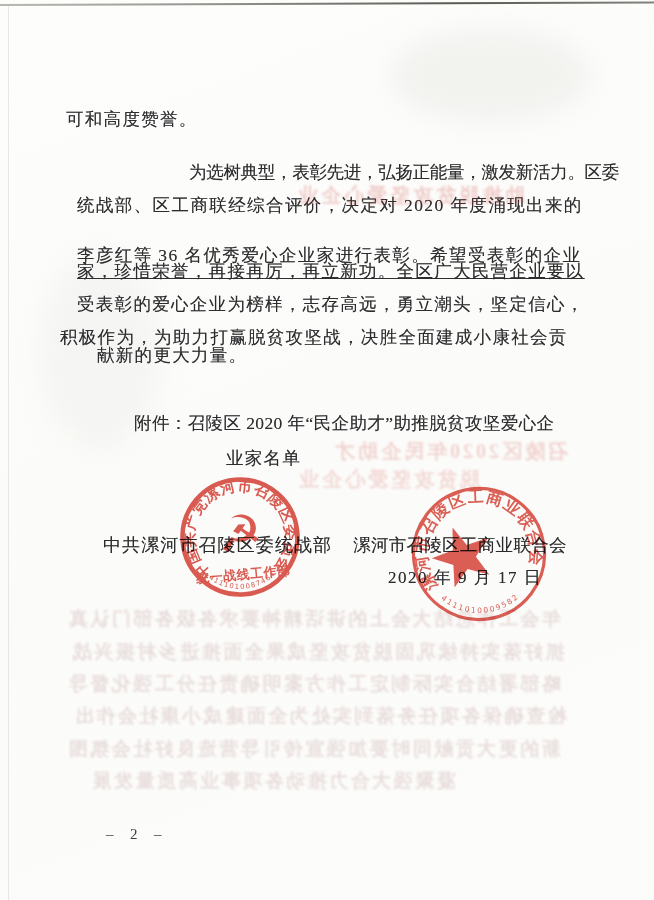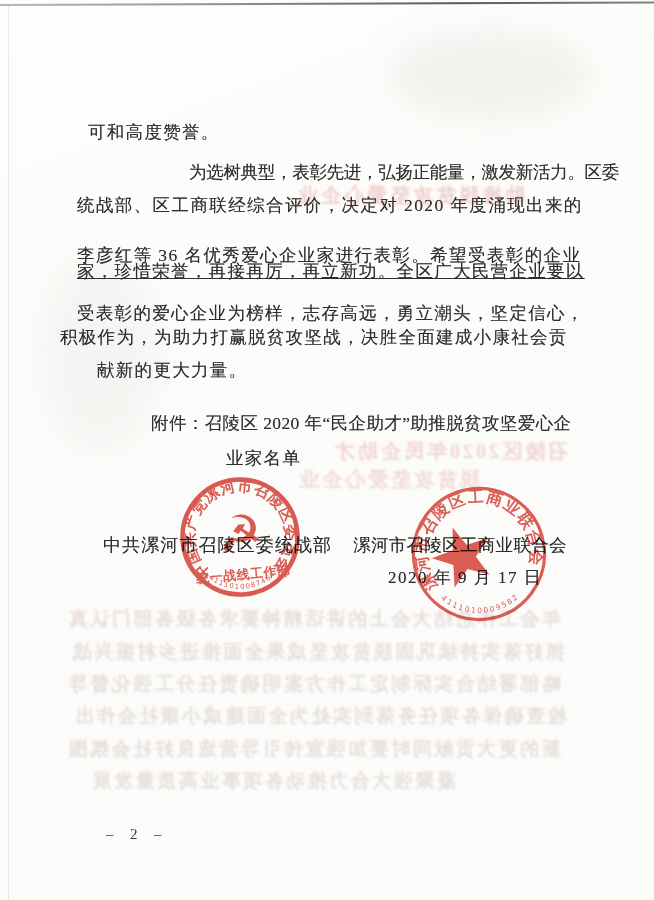--- a/index.html
+++ b/index.html
@@ -80,29 +80,29 @@
 <div class="bleed gray" style="left: 66px; top: 606px;">年会工作总结大会上的讲话精神要求各级各部门认真</div>
     <div class="bleed gray" style="left: 70px; top: 639px;">抓好落实持续巩固脱贫攻坚成果全面推进乡村振兴战</div>
     <div class="bleed gray" style="left: 66px; top: 671px;">略部署结合实际制定工作方案明确责任分工强化督导</div>
     <div class="bleed gray" style="left: 72px; top: 703px;">检查确保各项任务落到实处为全面建成小康社会作出</div>
     <div class="bleed gray" style="left: 66px; top: 736px;">新的更大贡献同时要加强宣传引导营造良好社会氛围</div>
     <div class="bleed gray" style="left: 90px; top: 768px;">凝聚强大合力推动各项事业高质量发展</div>
   </div>
 
 <div>
 
-<div class="bline" style="left: 88px; top: 108px; margin-top: 13px;">可和高度赞誉。</div>
+<div class="bline" style="left: 66px; top: 108px;">可和高度赞誉。</div>
     <div class="bline" style="left: 141px; top: 161px; letter-spacing: -0.3px; margin-left: 48px;">为选树典型，表彰先进，弘扬正能量，激发新活力。区委</div>
     <div class="bline" style="left: 77px; top: 194px; letter-spacing: 1.4px;">统战部、区工商联经综合评价，决定对 2020 年度涌现出来的</div>
     <div class="bline" style="left: 77px; top: 227px; letter-spacing: 1.4px; margin-top: 17px;">李彦红等 36 名优秀爱心企业家进行表彰。希望受表彰的企业</div>
     <div class="bline" style="left: 77px; top: 260px; text-decoration: underline;">家，珍惜荣誉，再接再厉，再立新功。全区广大民营企业要以</div>
-    <div class="bline" style="left: 77px; top: 293px; margin-top: 9px;">受表彰的爱心企业为榜样，志存高远，勇立潮头，坚定信心，</div>
+    <div class="bline" style="left: 77px; top: 293px;">受表彰的爱心企业为榜样，志存高远，勇立潮头，坚定信心，</div>
     <div class="bline" style="left: 60px; top: 326px;">积极作为，为助力打赢脱贫攻坚战，决胜全面建成小康社会贡</div>
-    <div class="bline" style="left: 77px; top: 359px; padding-left: 20px;">献新的更大力量。</div>
-    <div class="bline" style="left: 151px; top: 412px; letter-spacing: 0.4px;">附件：召陵区 2020 年“民企助才”助推脱贫攻坚爱心企</div>
+    <div class="bline" style="left: 77px; top: 344px; padding-left: 20px;">献新的更大力量。</div>
+    <div class="bline" style="left: 134px; top: 412px; letter-spacing: 0.4px;">附件：召陵区 2020 年“民企助才”助推脱贫攻坚爱心企</div>
     <div class="bline" style="left: 226px; top: 447px;">业家名单</div>
   </div>
 
 <div class="sig-row">
   <span class="org-l">中共漯河市召陵区委统战部</span>
   <span class="org-r">漯河市召陵区工商业联合会</span>
 </div>
 <div class="date-line">2020 年 9 月 17 日</div>
 
 <div class="seal seal-party">

